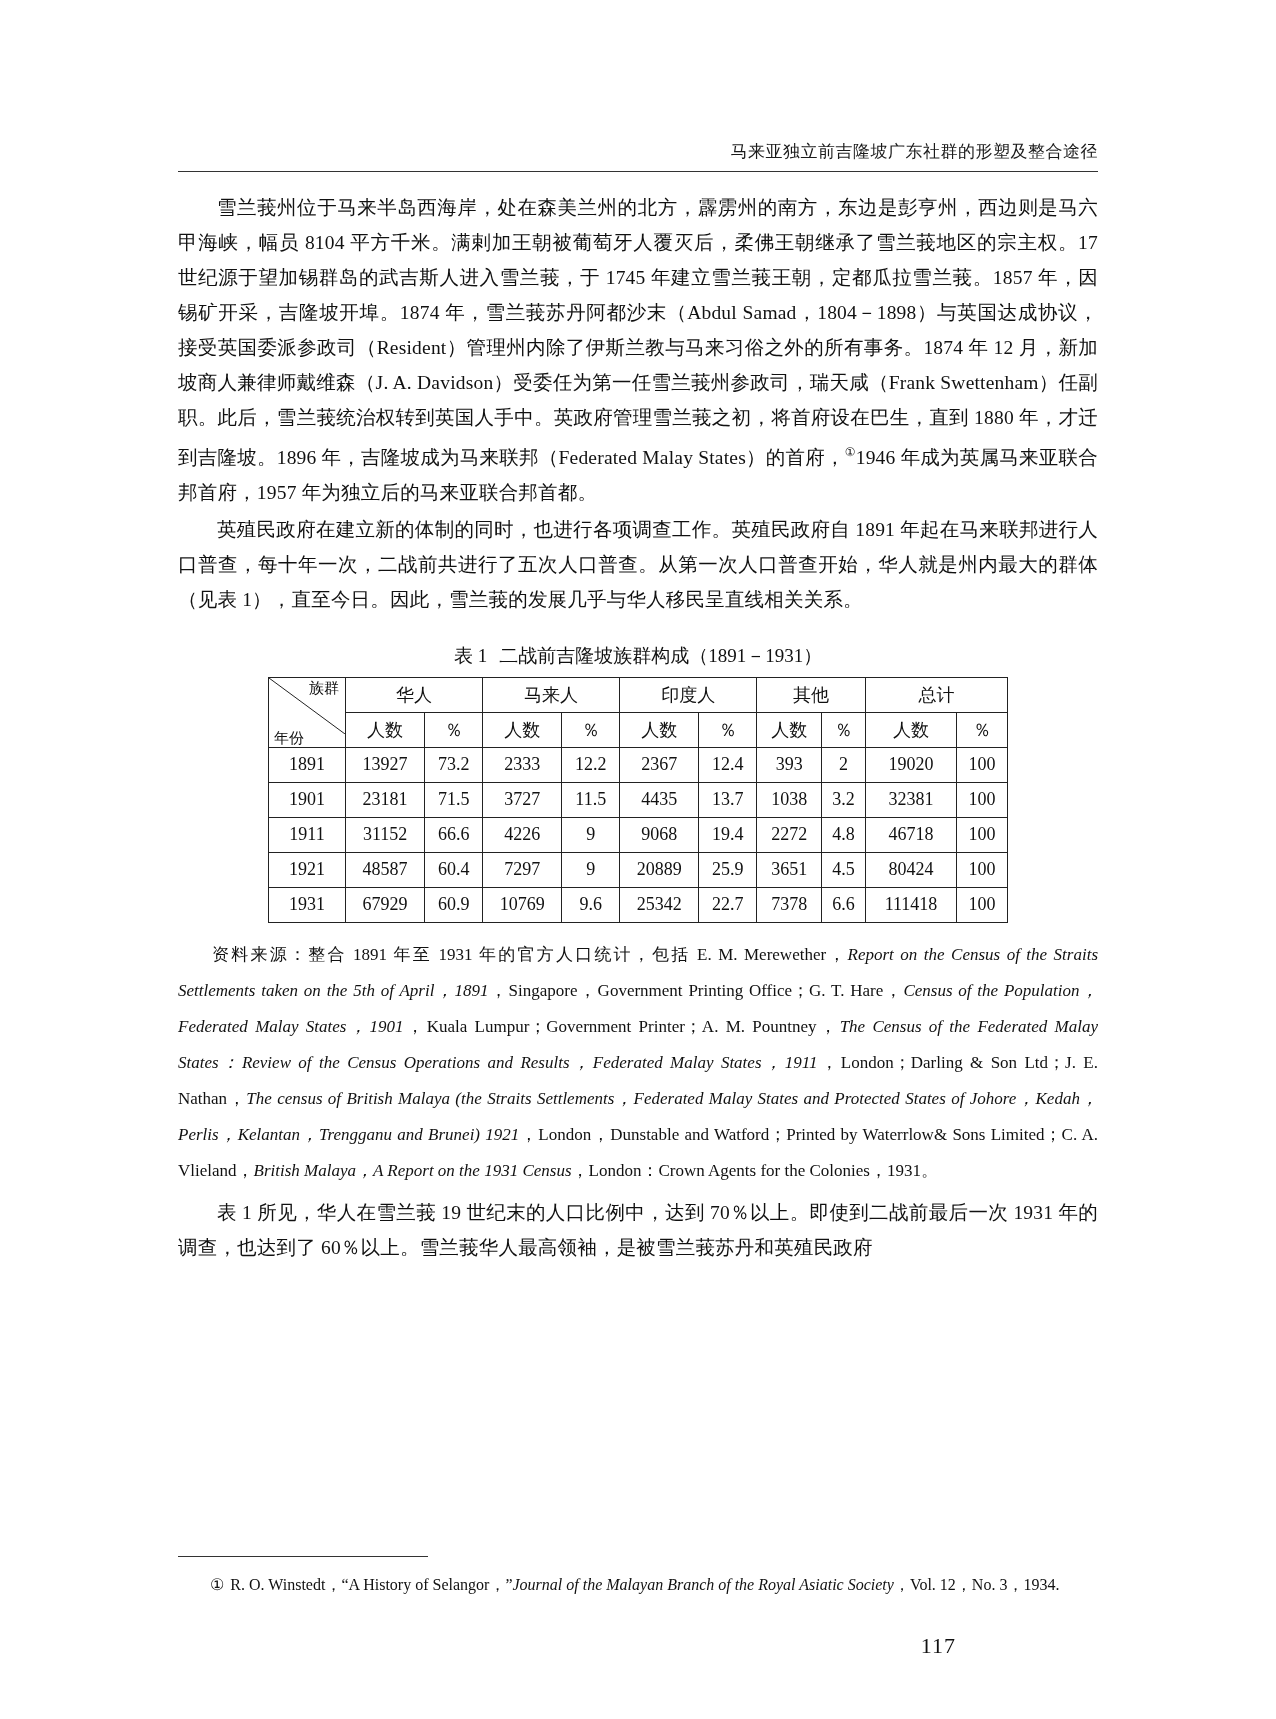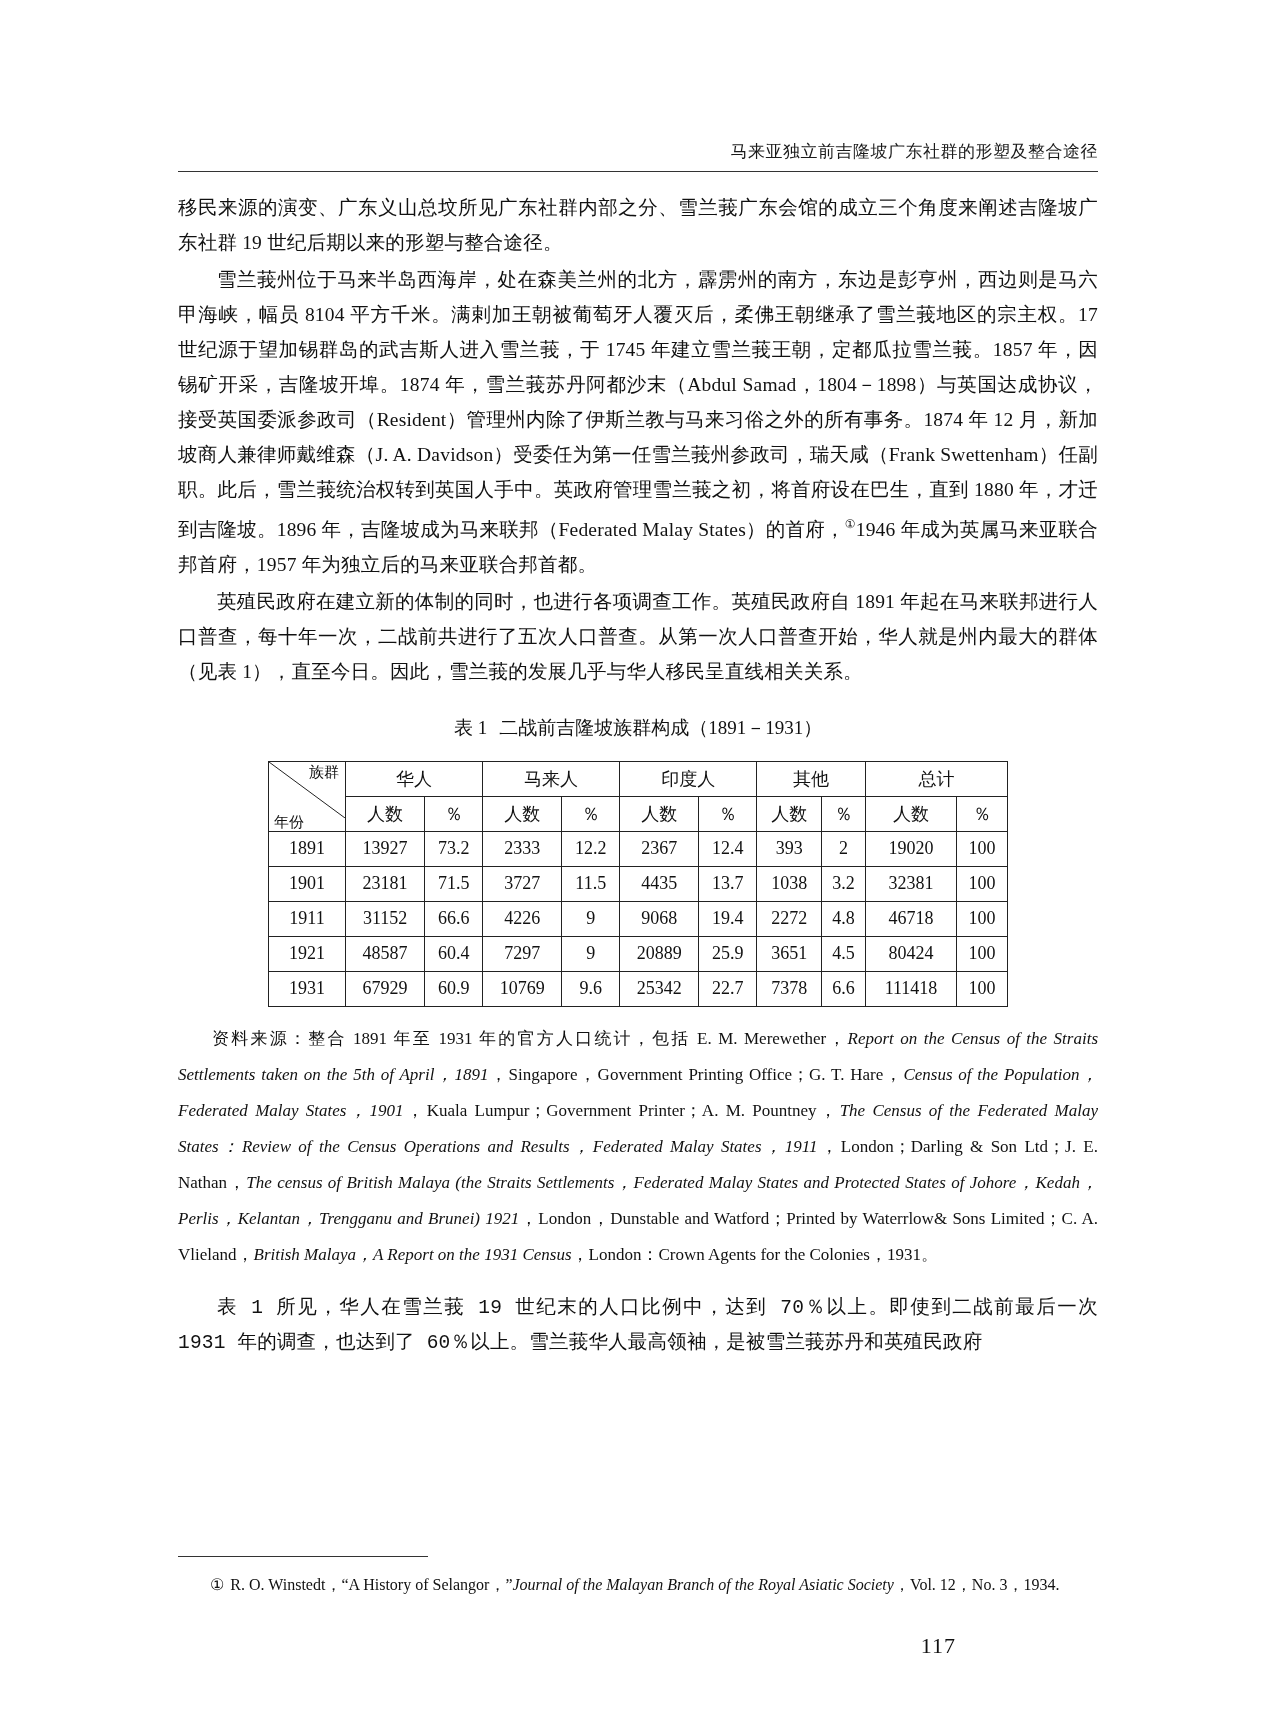--- a/index.html
+++ b/index.html
@@ -53,21 +53,21 @@
   h2.section {
     text-align: center;
     font-size: 24px;
     font-weight: bold;
     margin: 30px 0 24px 0;
     letter-spacing: 1px;
   }
   .table-caption {
     text-align: center;
     font-size: 19px;
-    margin: 26px 0 20px 0;
+    margin: 26px 0 8px 0;
   }
   .table-caption .cap-label {
     margin-right: 12px;
   }
   table.data {
     border-collapse: collapse;
     margin: 6px auto;
     font-size: 18px;
     width: 740px;
   }
@@ -153,21 +153,20 @@
 </head>
 <body>
 
 <div class="page">
 
   <div class="content">
 
     <div class="runhead">马来亚独立前吉隆坡广东社群的形塑及整合途径</div>
     <hr class="rule">
 
-    <p class="body">移民来源的演变、广东义山总坟所见广东社群内部之分、雪兰莪广东会馆的成立三个角度来阐述吉隆坡广东社群 19 世纪后期以来的形塑与整合途径。</p>
 
 
     <p class="body indent"><span>雪兰莪州位于马来半岛西海岸，处在森美兰州的北方，霹雳州的南方，东边是彭亨州，西边则是马六甲海峡，幅员 8104 平方千米。满剌加王朝被葡萄牙人覆灭后，柔佛王朝继承了雪兰莪地区的宗主权。17 世纪源于望加锡群岛的武吉斯人进入雪兰莪，于 1745 年建立雪兰莪王朝，定都瓜拉雪兰莪。1857 年，因锡矿开采，吉隆坡开埠。1874 年，雪兰莪苏丹阿都沙末（Abdul Samad，1804－1898）与英国达成协议，接受英国委派参政司（Resident）管理州内除了伊斯兰教与马来习俗之外的所有事务。1874 年 12 月，新加坡商人兼律师戴维森（J. A. Davidson）受委任为第一任雪兰莪州参政司，瑞天咸（Frank Swettenham）任副职。此后，雪兰莪统治权转到英国人手中。英政府管理雪兰莪之初，将首府设在巴生，直到 1880 年，才迁到吉隆坡。1896 年，吉隆坡成为马来联邦（Federated Malay States）的首府，</span><sup class="fnref">①</sup><span>1946 年成为英属马来亚联合邦首府，1957 年为独立后的马来亚联合邦首都。</span></p>
 
     <p class="body indent">英殖民政府在建立新的体制的同时，也进行各项调查工作。英殖民政府自 1891 年起在马来联邦进行人口普查，每十年一次，二战前共进行了五次人口普查。从第一次人口普查开始，华人就是州内最大的群体（见表 1），直至今日。因此，雪兰莪的发展几乎与华人移民呈直线相关关系。</p>
 
     <div class="table-caption">
       <span class="cap-label">表 1</span><span>二战前吉隆坡族群构成</span><span>（1891－1931）</span>
     </div>
 
@@ -266,21 +265,21 @@
           <td>111418</td>
           <td>100</td>
         </tr>
       </tbody>
     </table>
 
     <div class="src">
       <span class="lead">资料来源：</span><span>整合 1891 年至 1931 年的官方人口统计，包括 E. M. Merewether，</span><span class="it">Report on the Census of the Straits Settlements taken on the 5th of April，1891</span><span>，Singapore，Government Printing Office；G. T. Hare，</span><span class="it">Census of the Population，Federated Malay States，1901</span><span>，Kuala Lumpur；Government Printer；A. M. Pountney，</span><span class="it">The Census of the Federated Malay States：Review of the Census Operations and Results，Federated Malay States，1911</span><span>，London；Darling &amp; Son Ltd；J. E. Nathan，</span><span class="it">The census of British Malaya (the Straits Settlements，Federated Malay States and Protected States of Johore，Kedah，Perlis，Kelantan，Trengganu and Brunei) 1921</span><span>，London，Dunstable and Watford；Printed by Waterrlow&amp; Sons Limited；C. A. Vlieland，</span><span class="it">British Malaya，A Report on the 1931 Census</span><span>，London：Crown Agents for the Colonies，1931。</span>
     </div>
 
-    <p class="body indent" style="margin-top:18px;font-family:Liberation Mono, monospace;">表 1 所见，华人在雪兰莪 19 世纪末的人口比例中，达到 70％以上。即使到二战前最后一次 1931 年的调查，也达到了 60％以上。雪兰莪华人最高领袖，是被雪兰莪苏丹和英殖民政府</p>
+    <p class="body indent" style="margin-top:6px;">表 1 所见，华人在雪兰莪 19 世纪末的人口比例中，达到 70％以上。即使到二战前最后一次 1931 年的调查，也达到了 60％以上。雪兰莪华人最高领袖，是被雪兰莪苏丹和英殖民政府</p>
 
   </div>
 
   <div class="footnote-area">
     <hr class="fn-rule">
     <div class="fn">
       <span class="fn-marker">①</span><span>R. O. Winstedt，“A History of Selangor，”</span><span class="it">Journal of the Malayan Branch of the Royal Asiatic Society</span><span>，Vol. 12，No. 3，1934.</span>
     </div>
   </div>
 

